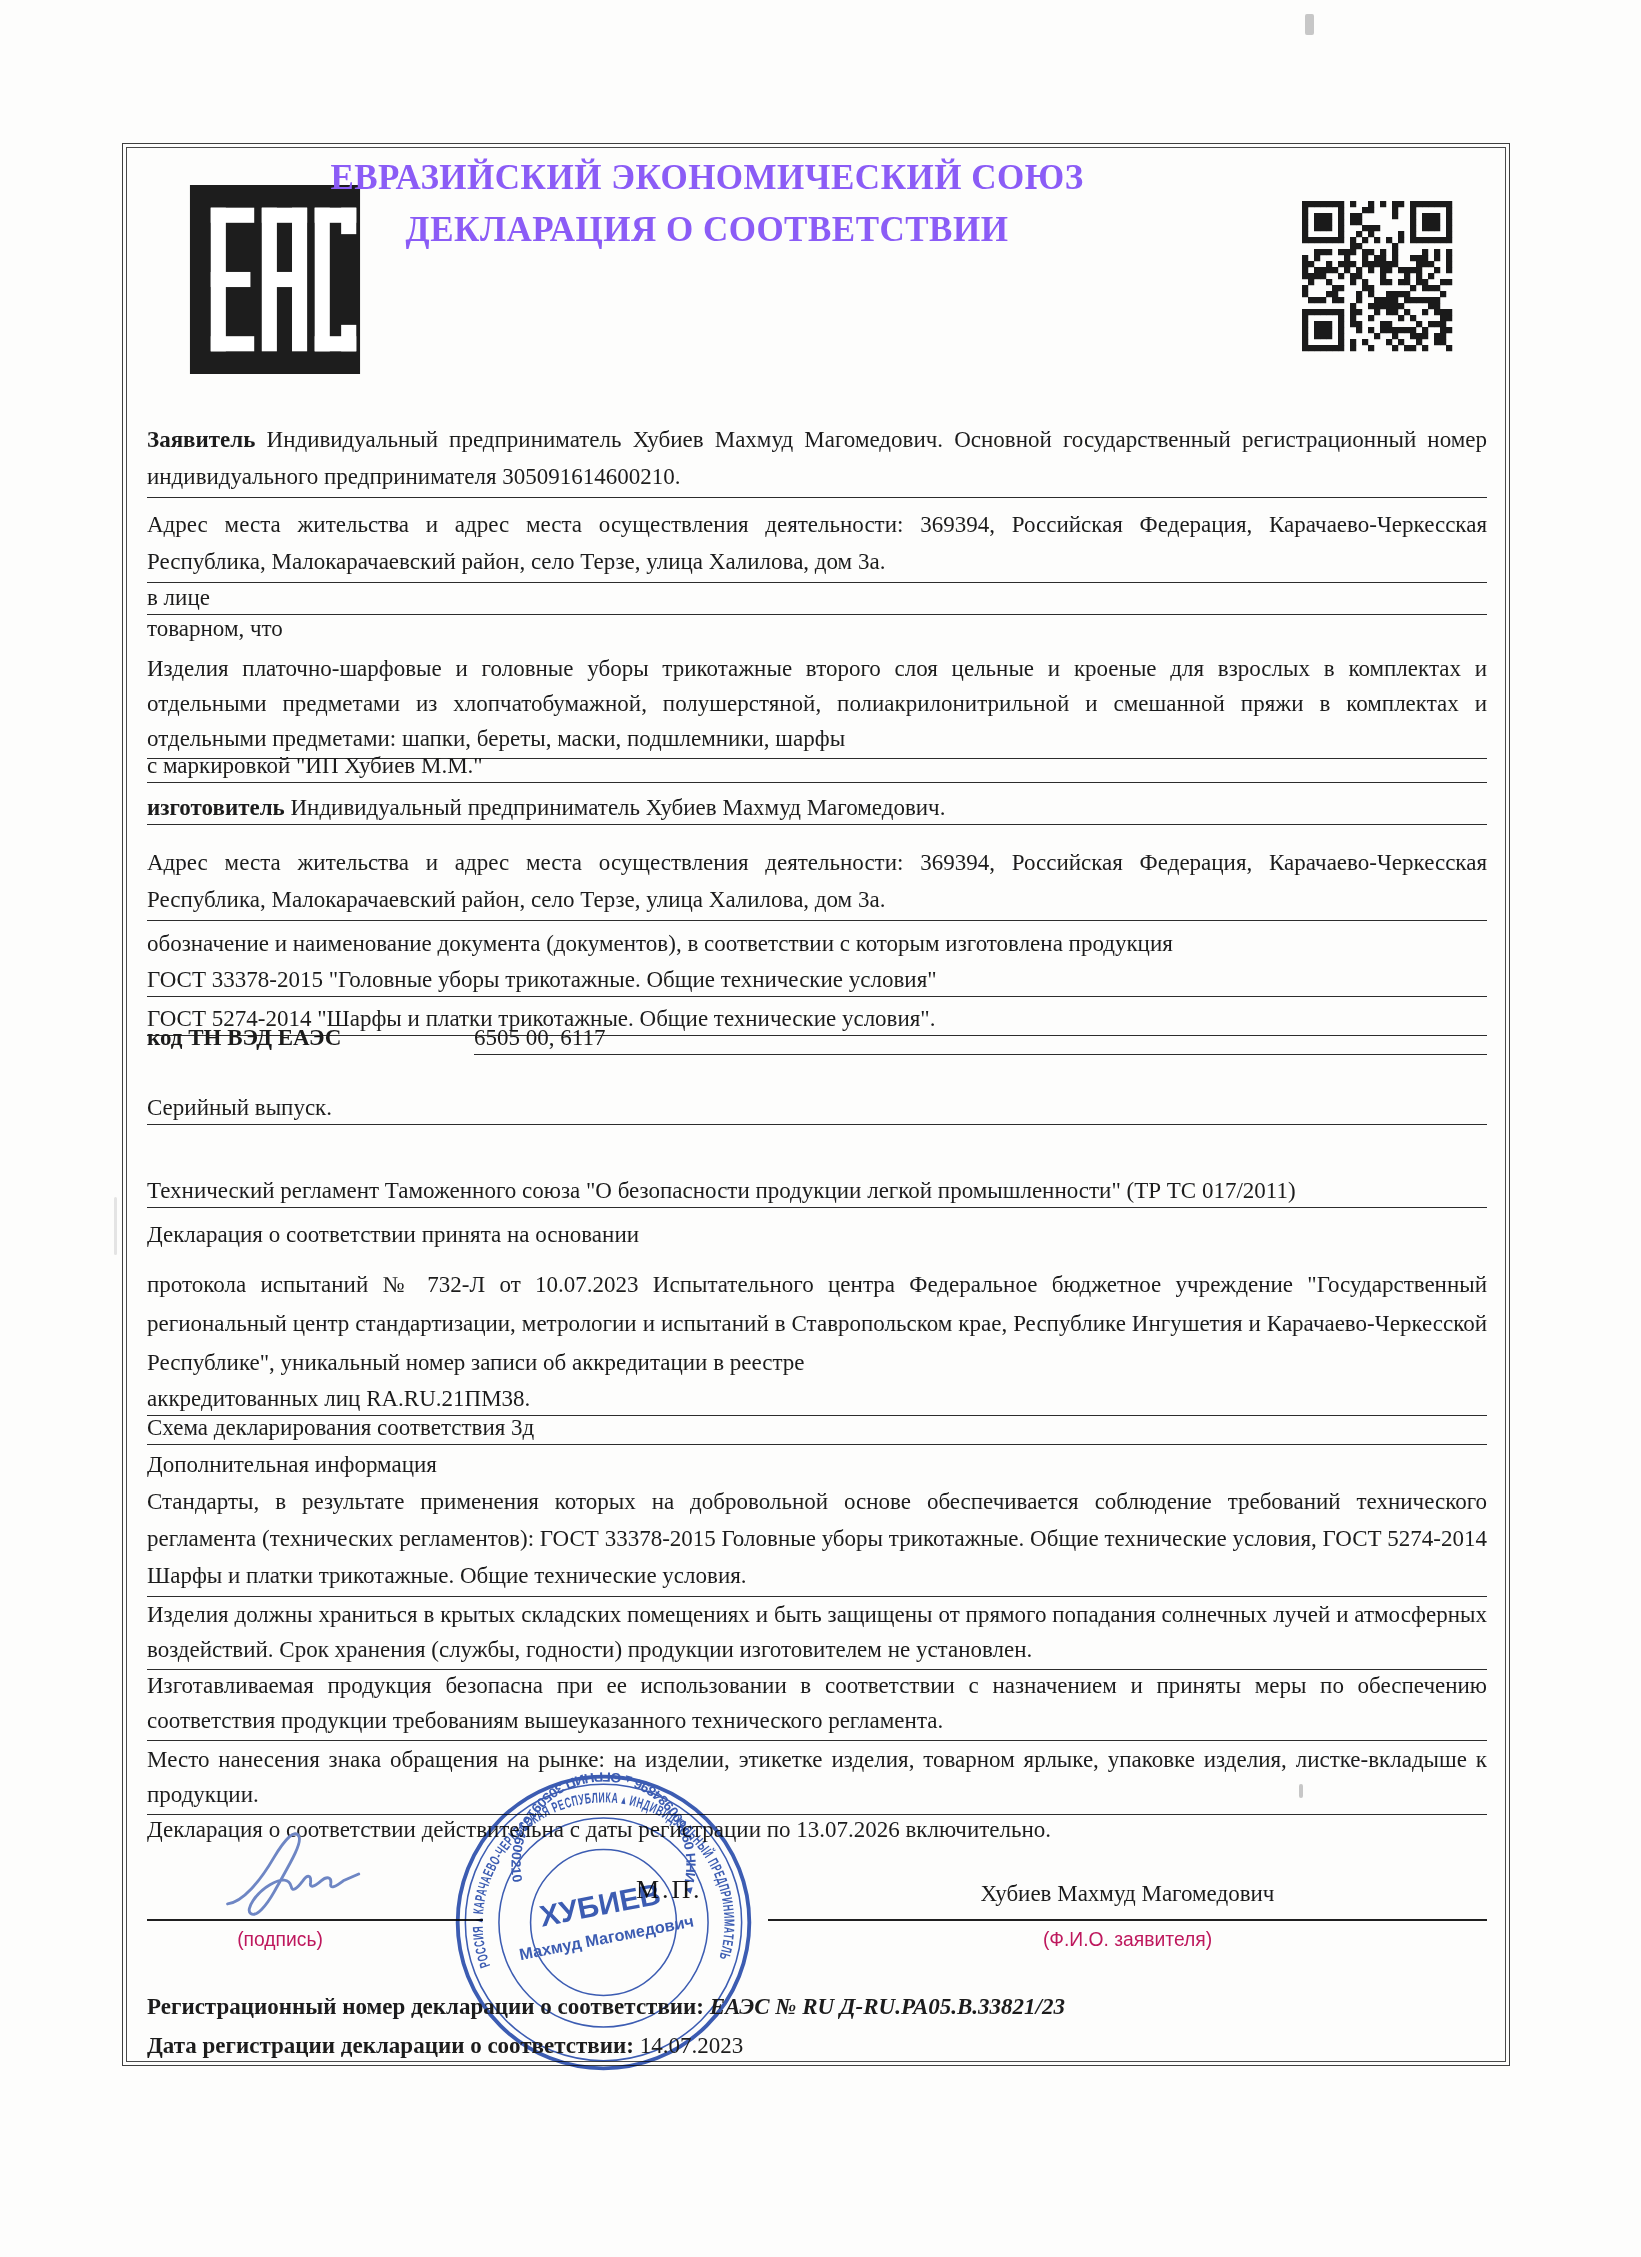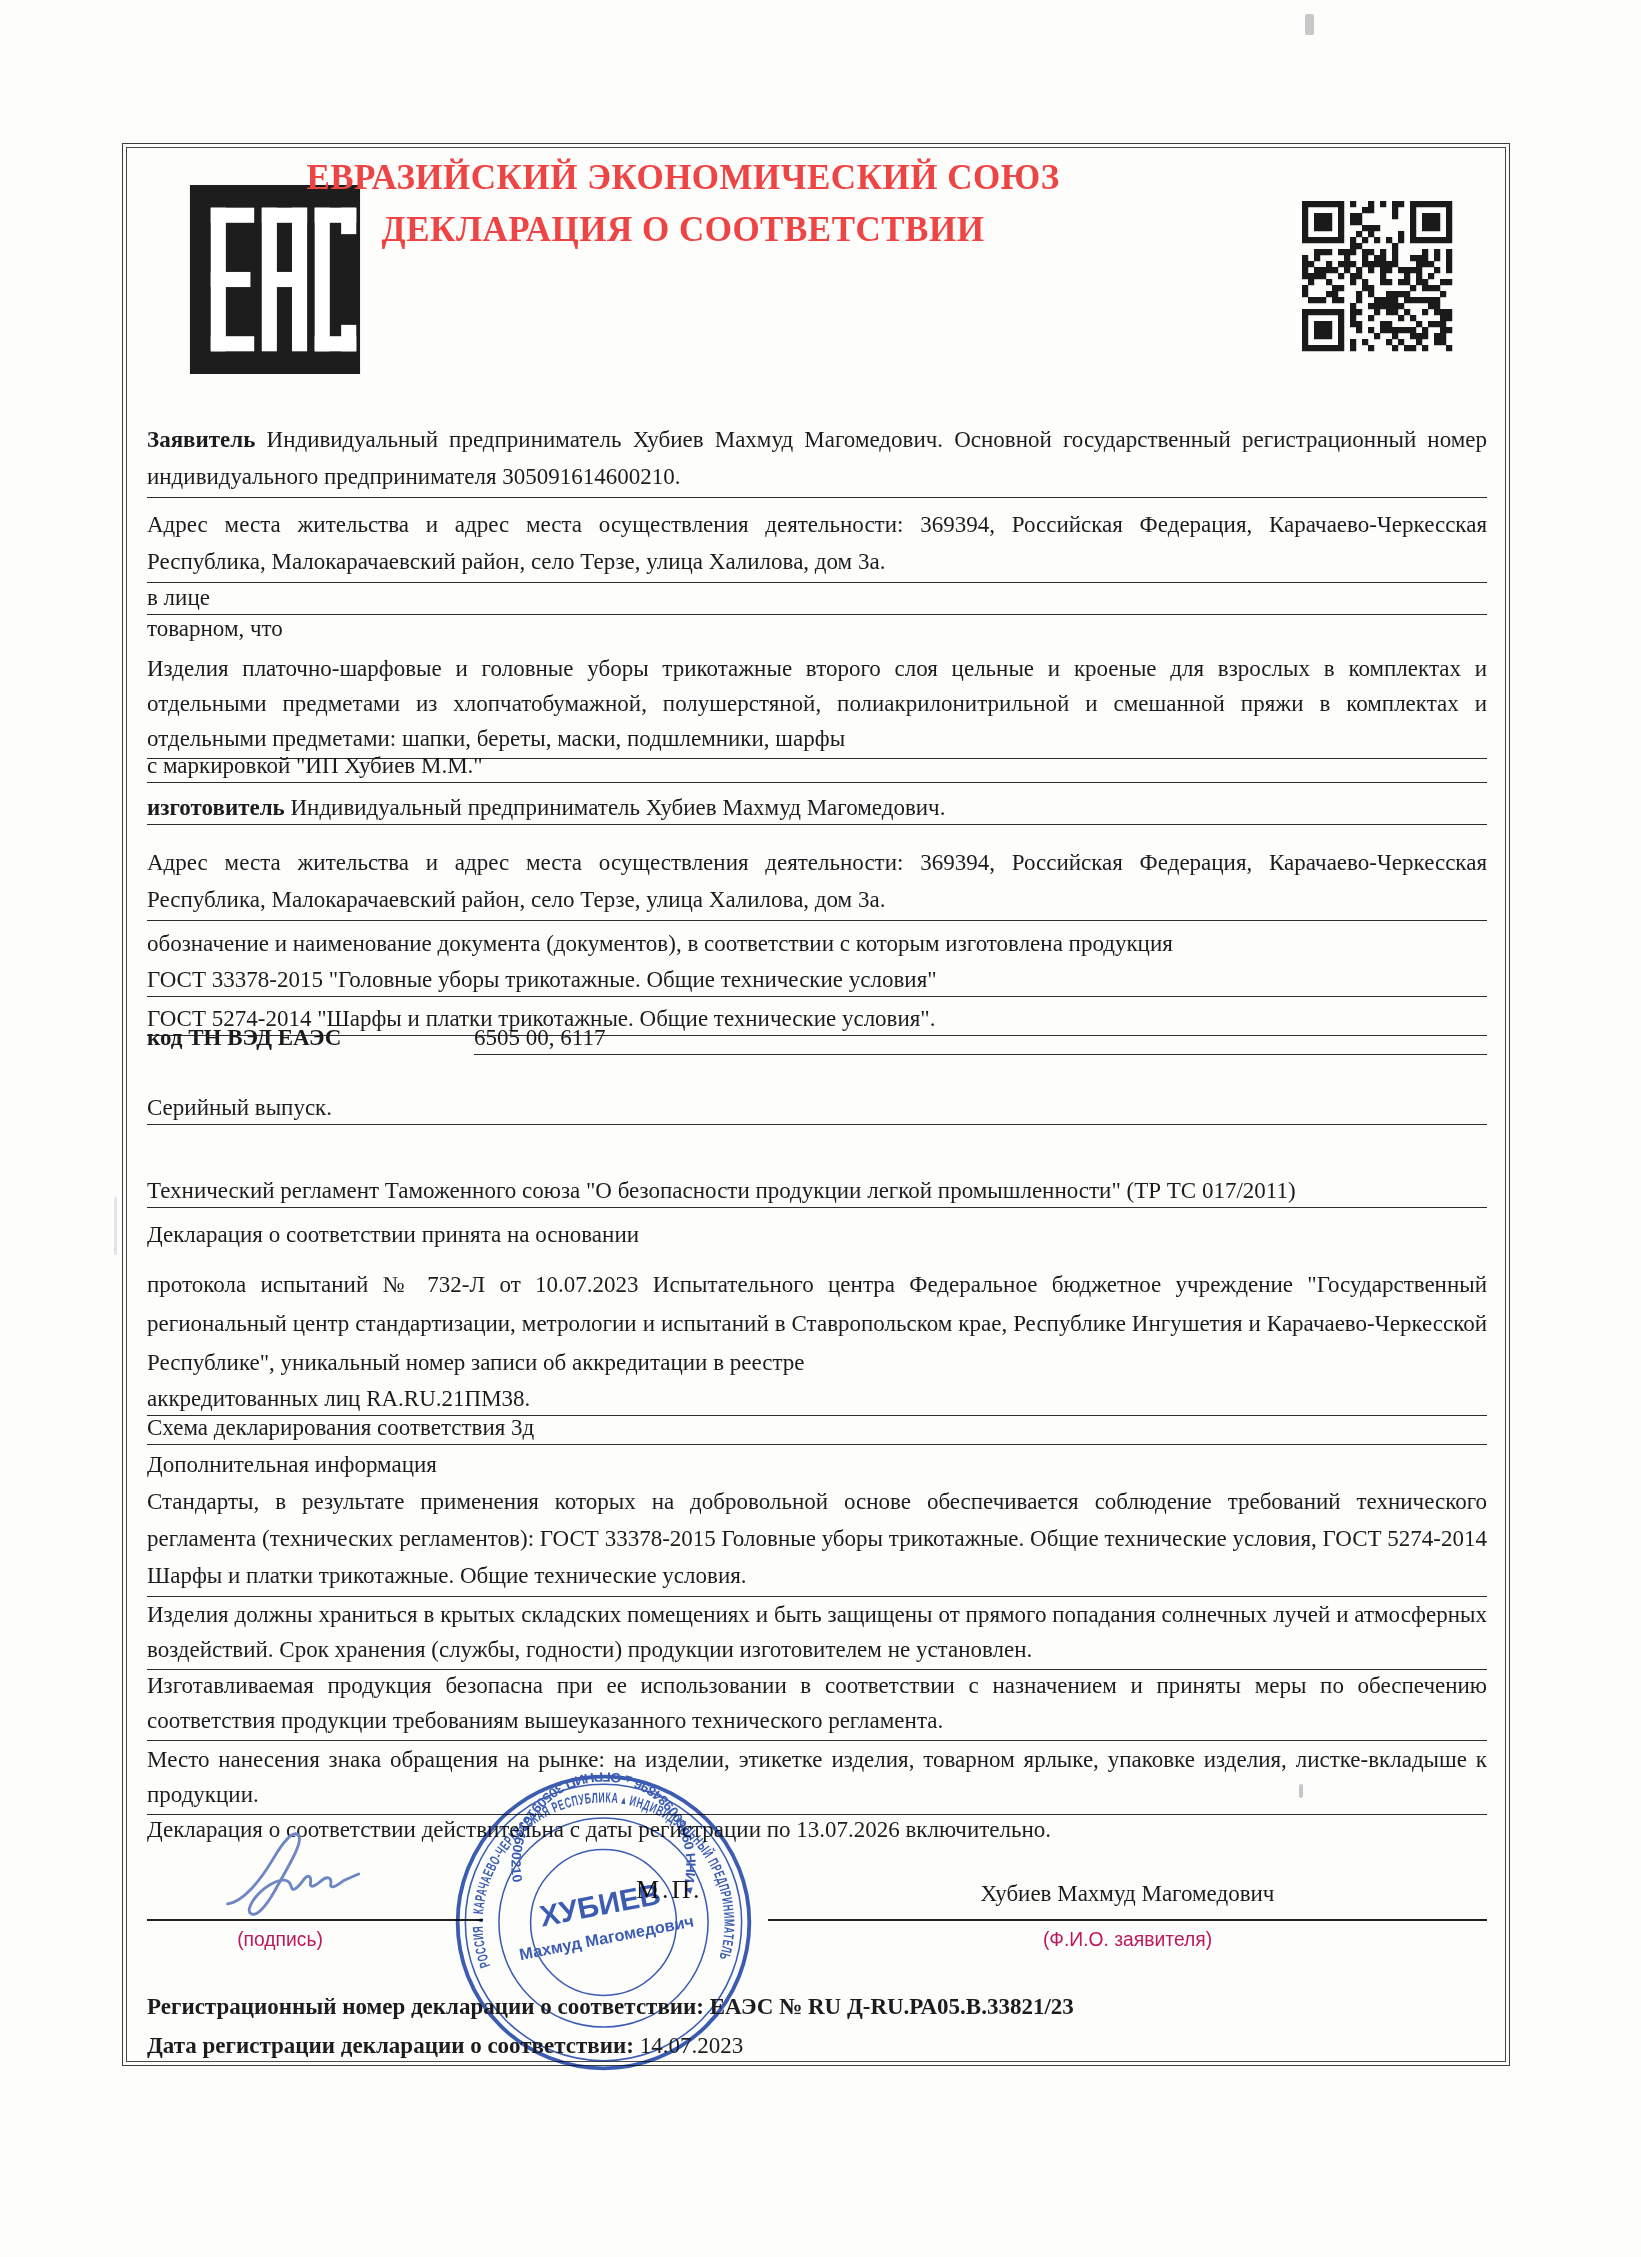--- a/index.html
+++ b/index.html
@@ -3,22 +3,22 @@
 <meta charset="utf-8">
 <style>
   html,body{margin:0;padding:0;background:#fff;}
   .page{position:relative;width:1641px;height:2257px;background:#fdfdfc;overflow:hidden;
         font-family:"Liberation Serif","DejaVu Serif",serif;color:#1c1c1c;}
   
   .frame{position:absolute;left:122px;top:143px;width:1388px;height:1923px;
          border:1.9px solid #3e3e3e;box-sizing:border-box;}
   .frame::before{content:"";position:absolute;inset:2.9px;border:1px solid #4a4a4a;}
   
-  .title-line{position:absolute;left:108px;width:1150px;text-align:center;
-              font-weight:bold;font-size:35px;letter-spacing:0.5px;color:#ef4444;}
+  .title-line{position:absolute;left:132px;width:1150px;text-align:center;
+              font-weight:bold;font-size:35px;letter-spacing:0.5px;color:#8b5cf6;}
   .t1{top:158px;} .t2{top:210px;}
   
   .eac{position:absolute;left:189px;top:185px;width:172px;height:189px;}
   
   .qr{position:absolute;left:1296px;top:195px;width:162px;height:162px;}
   
   .blk{position:absolute;left:147px;width:1340px;font-size:23px;line-height:29px;}
   .j{text-align:justify;}
   .lh38{line-height:37px;} .lh36{line-height:35px;} .lh40{line-height:39px;}
   .rule{border-bottom:1.9px solid #2c2c2c;padding-bottom:1.9px;}
@@ -36,21 +36,21 @@
                font-size:19.3px;color:#be185d;}
   .lbl-sign{left:193px;top:1929px;width:174px;}
   .lbl-fio{left:768px;top:1929px;width:719px;}
   .fio-name{position:absolute;left:768px;top:1881px;width:719px;text-align:center;font-size:23px;}
   .mp{position:absolute;left:604px;top:1875px;font-size:26px;letter-spacing:2.9px;color:#181818;margin-left:32px;}
   .signature-svg{position:absolute;left:214px;top:1821px;width:193px;height:108px;}
   .stamp{position:absolute;left:450px;top:1769px;width:307px;height:307px;
          mix-blend-mode:multiply;opacity:.92;pointer-events:none;}
   
   .footer{position:absolute;left:147px;top:1987px;width:1340px;font-size:23px;line-height:39px;}
-  .reg-val{font-weight:bold;}
+  .reg-val{font-weight:bold;font-style:italic;}
   
   .speck{position:absolute;background:#9a9a9a;opacity:.55;border-radius:1.9px;}
 </style>
 </head>
 <body>
 
 <div class="page">
 
   <div class="frame"></div>
 

